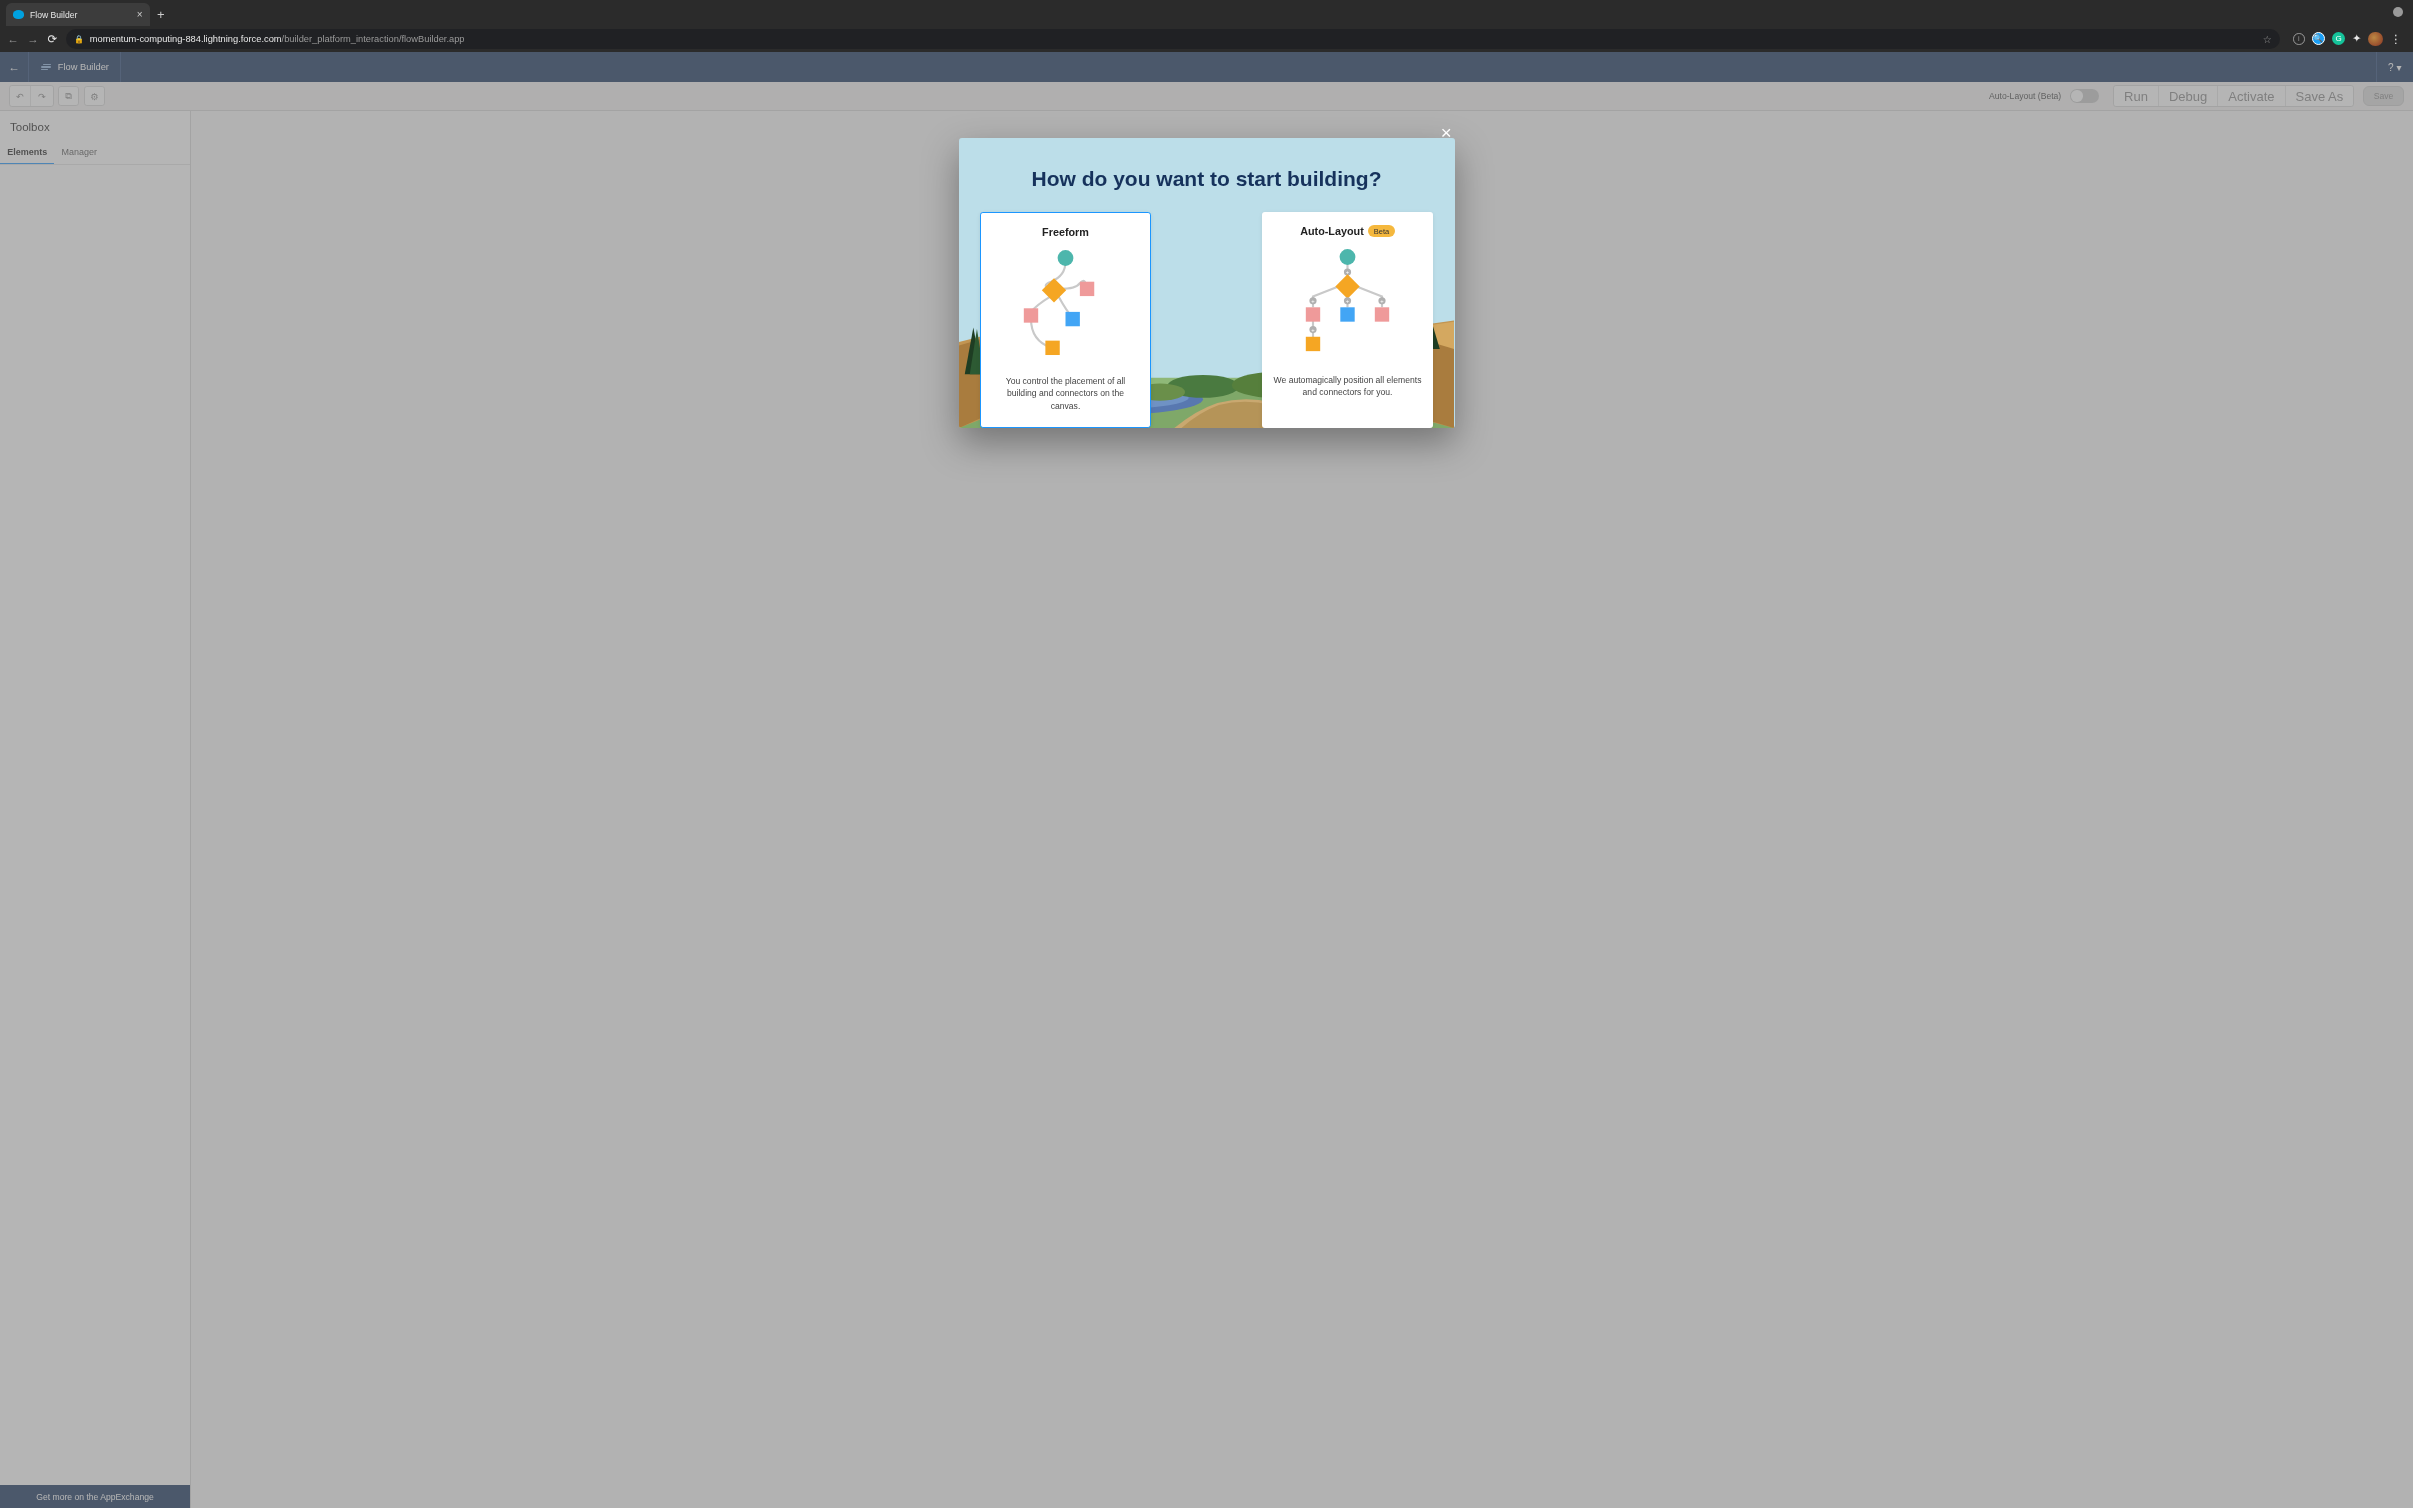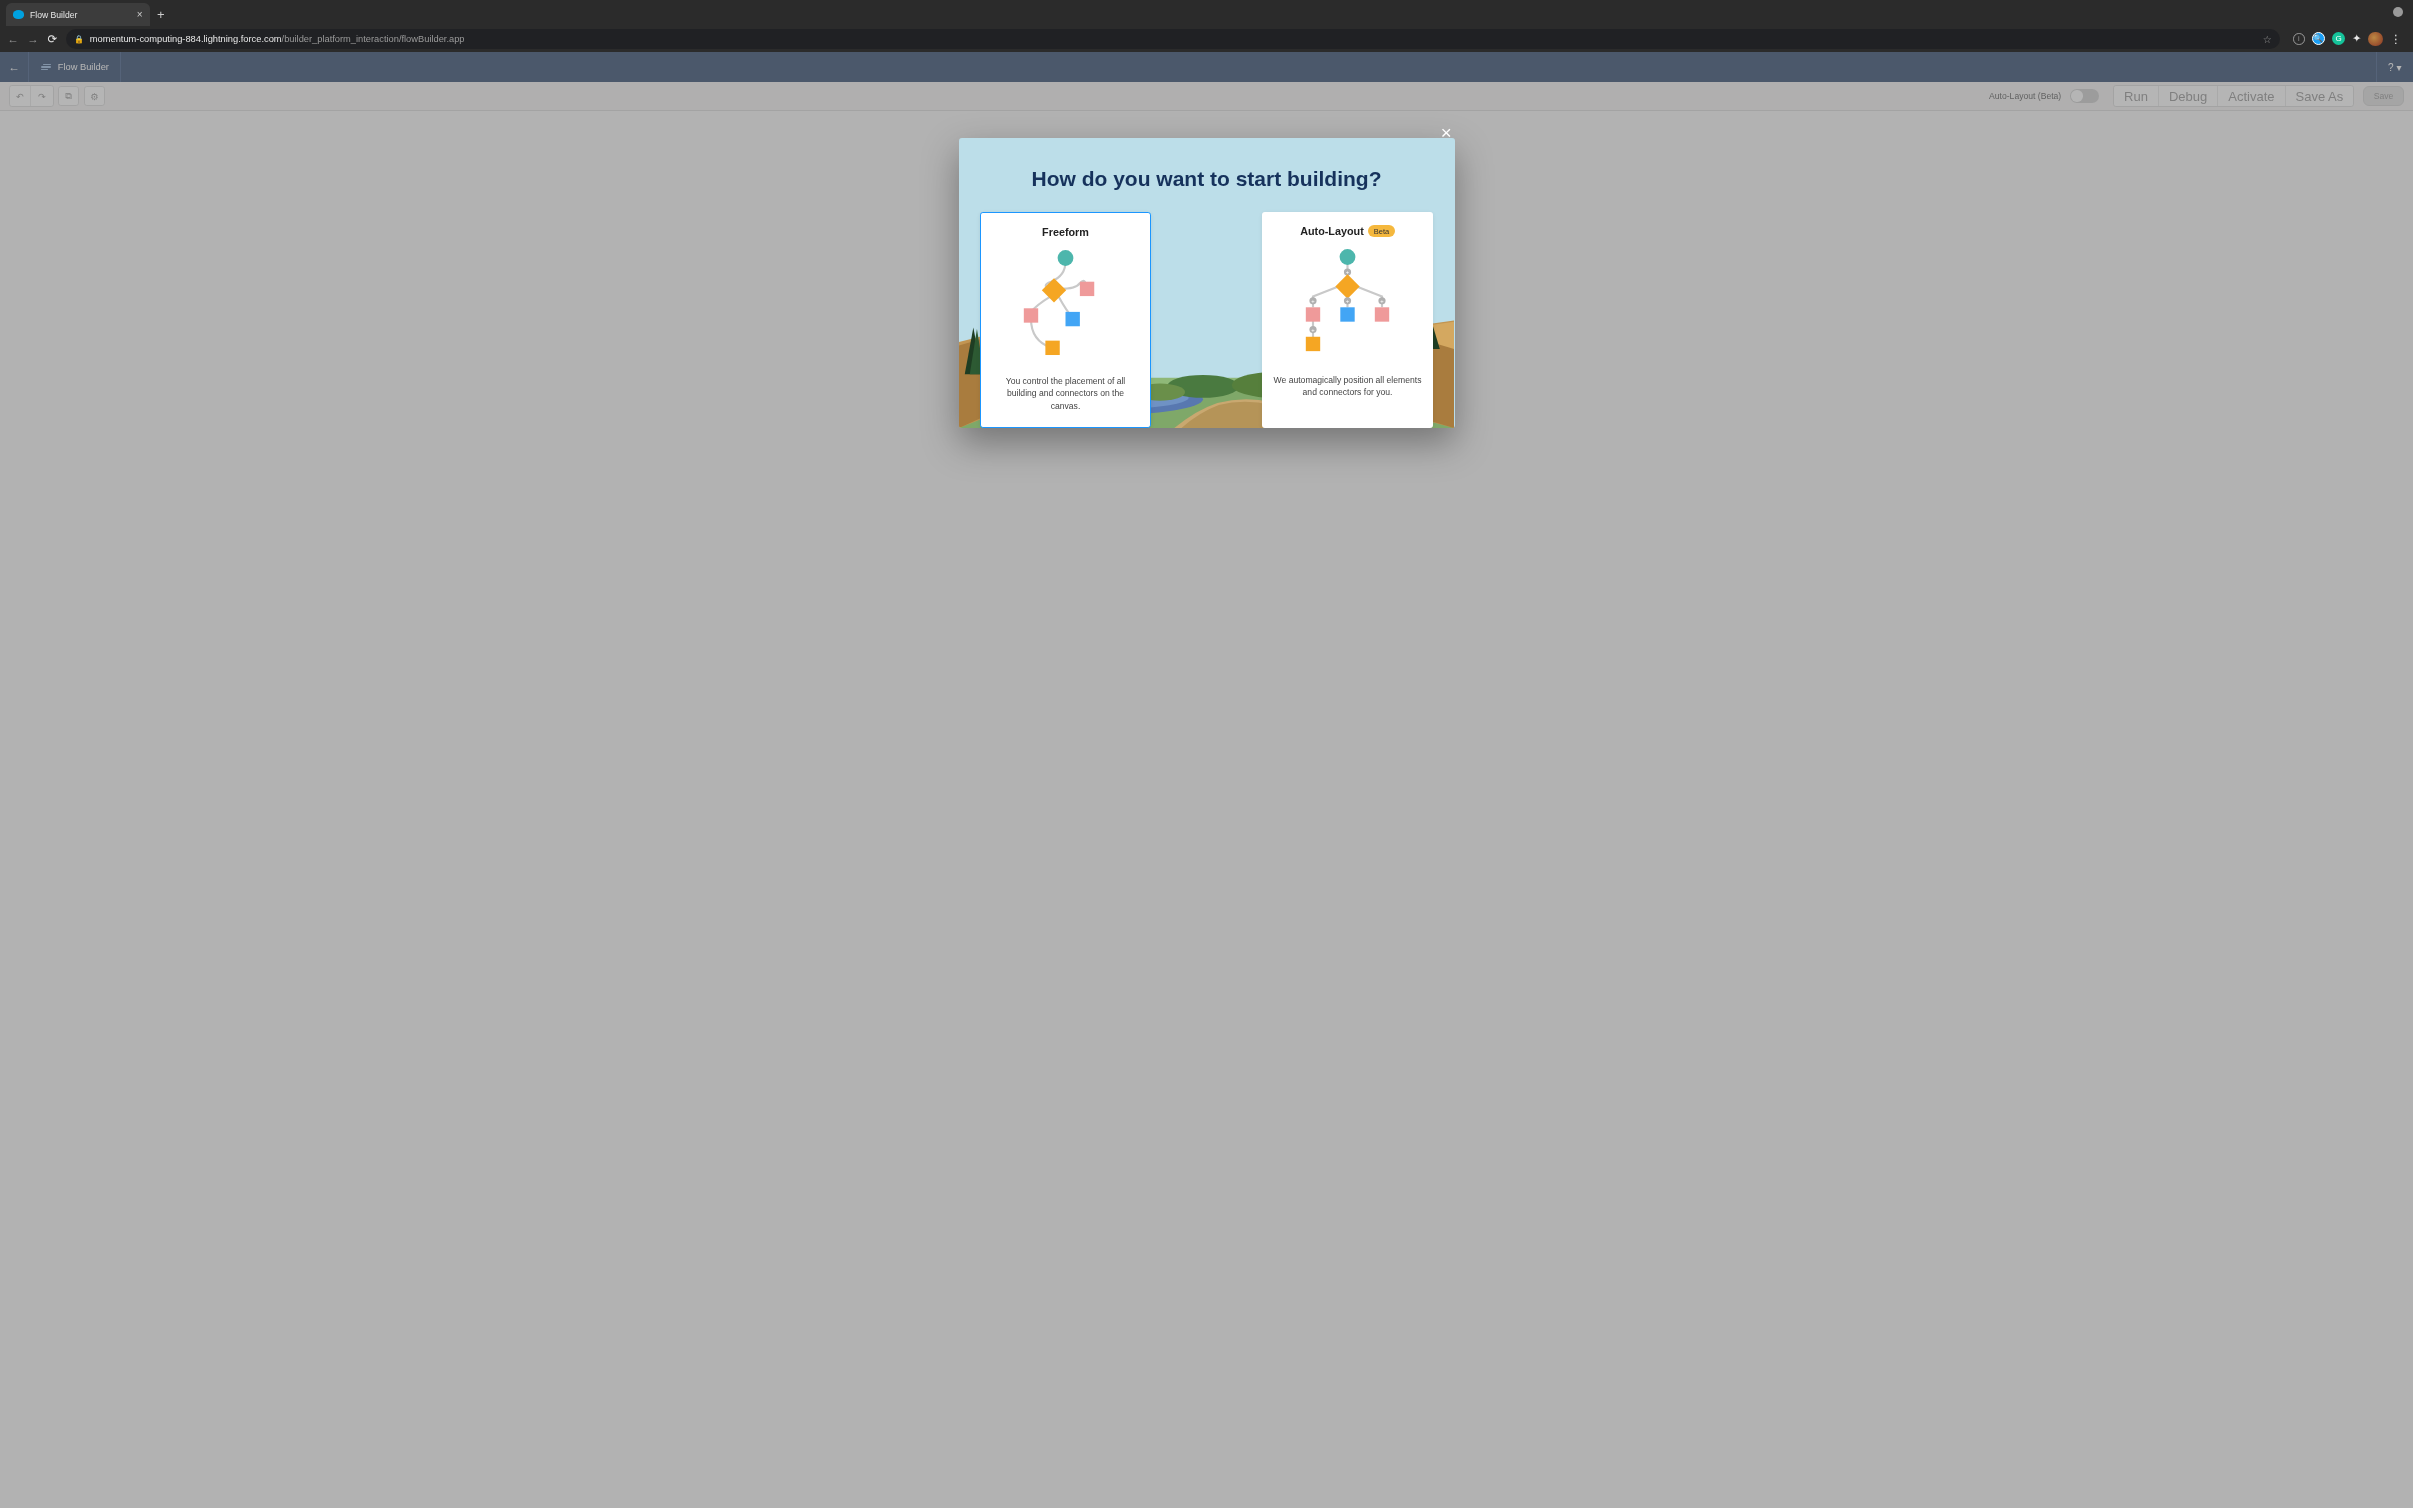--- a/index.html
+++ b/index.html
@@ -143,20 +143,29 @@
   <div class="action-group">
     <div class="action-btn">Run</div>
     <div class="action-btn">Debug</div>
     <div class="action-btn">Activate</div>
     <div class="action-btn">Save As</div>
   </div>
   <div class="save-btn">Save</div>
 </div>
 
 <div class="workspace">
+  <div class="sidebar">
+    <div class="side-title">Toolbox</div>
+    <div class="side-tabs">
+      <div class="side-tab active">Elements</div>
+      <div class="side-tab">Manager</div>
+    </div>
+    <div class="side-body"></div>
+    <div class="side-footer">Get more on the AppExchange</div>
+  </div>
   <div class="canvas"></div>
 </div>
 
 <div class="dim"></div>
 
 <div class="modal-wrap">
   <div class="modal-close">×</div>
   <div class="modal">
     <div class="modal-sky">
       <div class="modal-title">How do you want to start building?</div>

